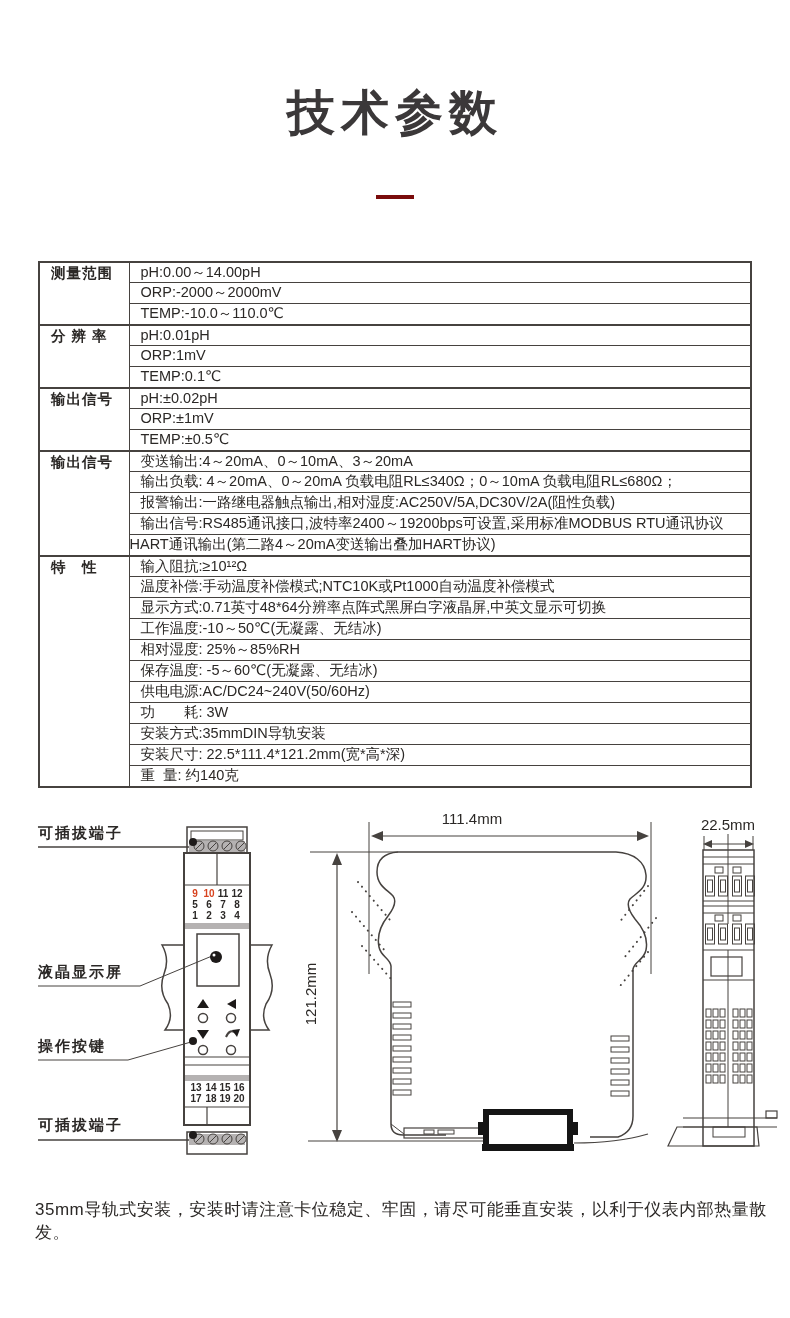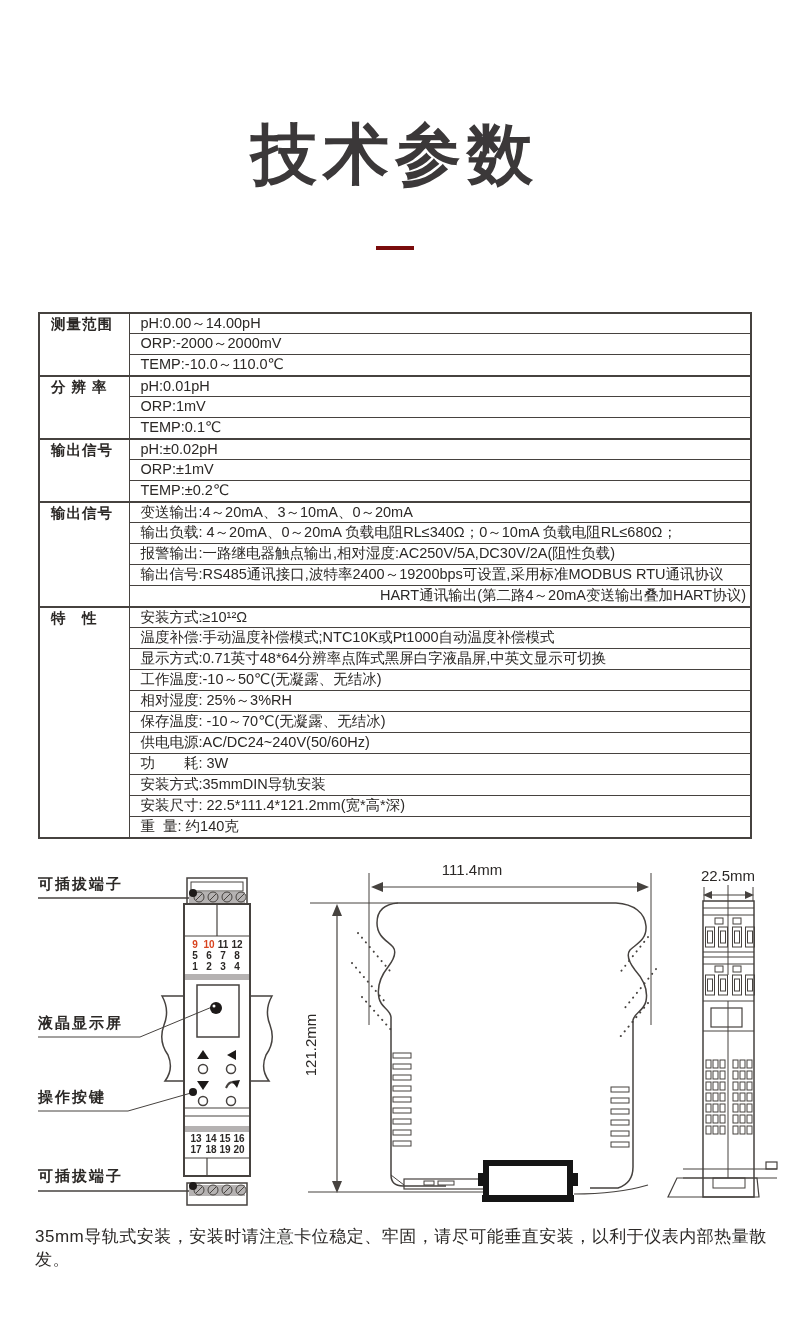--- a/index.html
+++ b/index.html
@@ -11,23 +11,23 @@
   }
   *{box-sizing:border-box;}
   html,body{margin:0;padding:0;background:#ffffff;}
   body{
     width:790px;height:1318px;overflow:hidden;
     font-family:"Liberation Sans","DejaVu Sans",sans-serif;
     color:var(--text);
   }
   
   .title{
-    margin:0;padding-top:120px;
+    margin:0;padding-top:88px;
     text-align:center;
-    font-size:66px;line-height:1.06;
+    font-size:48px;line-height:1.06;
     font-weight:900;letter-spacing:6px;
     color:#3b3839;
   }
   .title-underline{
     width:38px;height:4px;background:var(--accent);
     margin:56px auto 0 auto;
   }
   
   table.spec{
     border-collapse:collapse;table-layout:fixed;
@@ -40,36 +40,36 @@
     font-size:14.5px;line-height:1.1;
     white-space:pre-wrap;overflow:hidden;
     color:var(--text);
   }
   table.spec td.label{
     width:90px;font-weight:bold;letter-spacing:1px;
     vertical-align:top;padding-top:3px;
     border-right:1.5px solid var(--ink);
   }
   table.spec tr.group-start td{border-top:2px solid var(--ink);}
-  table.spec td.center{text-align:right;padding-left:8px;}
+  table.spec td.center{text-align:left;padding-left:0;}
   
   .drawings{display:block;margin-top:6px;}
   .drawings text{
     font-family:"Liberation Sans","DejaVu Sans",sans-serif;
     fill:var(--text);
   }
   .callout-label{font-size:15px;font-weight:bold;letter-spacing:2px;}
   .dim-label{font-size:15px;}
   .tnum{font-size:10px;font-weight:bold;fill:#3c3a3a;text-anchor:middle;}
   .tnum.red{fill:var(--hot);}
   .ln{stroke:var(--ink);fill:none;}
   .dots{stroke:var(--ink);fill:none;stroke-width:2;stroke-linecap:round;stroke-dasharray:0.1 6;}
   
   .footer-note{
-    margin:8px 0 0 35px;
+    margin:32px 0 0 35px;
     font-size:17px;letter-spacing:0.5px;
     color:var(--text);
   }
 </style>
 </head>
 <body>
 
 <h1 class="title">技术参数</h1>
 <div class="title-underline"></div>
 
@@ -99,58 +99,58 @@
       </tr>
 
     <tr class="group-start">
       <td class="label" rowspan="3">输出信号</td>
       <td>pH:±0.02pH</td>
     </tr>
     <tr>
         <td>ORP:±1mV</td>
       </tr>
     <tr>
-        <td>TEMP:±0.2℃</td>
+        <td>TEMP:±0.5℃</td>
       </tr>
 
     <tr class="group-start">
       <td class="label" rowspan="5">输出信号</td>
-      <td>变送输出:4～20mA、3～10mA、0～20mA</td>
+      <td>变送输出:4～20mA、0～10mA、3～20mA</td>
     </tr>
     <tr>
         <td>输出负载: 4～20mA、0～20mA 负载电阻RL≤340Ω；0～10mA 负载电阻RL≤680Ω；</td>
       </tr>
     <tr>
         <td>报警输出:一路继电器触点输出,相对湿度:AC250V/5A,DC30V/2A(阻性负载)</td>
       </tr>
     <tr>
         <td>输出信号:RS485通讯接口,波特率2400～19200bps可设置,采用标准MODBUS RTU通讯协议</td>
       </tr>
     <tr>
         <td class="center">HART通讯输出(第二路4～20mA变送输出叠加HART协议)</td>
       </tr>
 
     <tr class="group-start">
       <td class="label" rowspan="11">特　性</td>
-      <td>安装方式:≥10¹²Ω</td>
+      <td>输入阻抗:≥10¹²Ω</td>
     </tr>
     <tr>
         <td>温度补偿:手动温度补偿模式;NTC10K或Pt1000自动温度补偿模式</td>
       </tr>
     <tr>
         <td>显示方式:0.71英寸48*64分辨率点阵式黑屏白字液晶屏,中英文显示可切换</td>
       </tr>
     <tr>
         <td>工作温度:-10～50℃(无凝露、无结冰)</td>
       </tr>
     <tr>
-        <td>相对湿度: 25%～3%RH</td>
-      </tr>
-    <tr>
-        <td>保存温度: -10～70℃(无凝露、无结冰)</td>
+        <td>相对湿度: 25%～85%RH</td>
+      </tr>
+    <tr>
+        <td>保存温度: -5～60℃(无凝露、无结冰)</td>
       </tr>
     <tr>
         <td>供电电源:AC/DC24~240V(50/60Hz)</td>
       </tr>
     <tr>
         <td>功　　耗: 3W</td>
       </tr>
     <tr>
         <td>安装方式:35mmDIN导轨安装</td>
       </tr>

